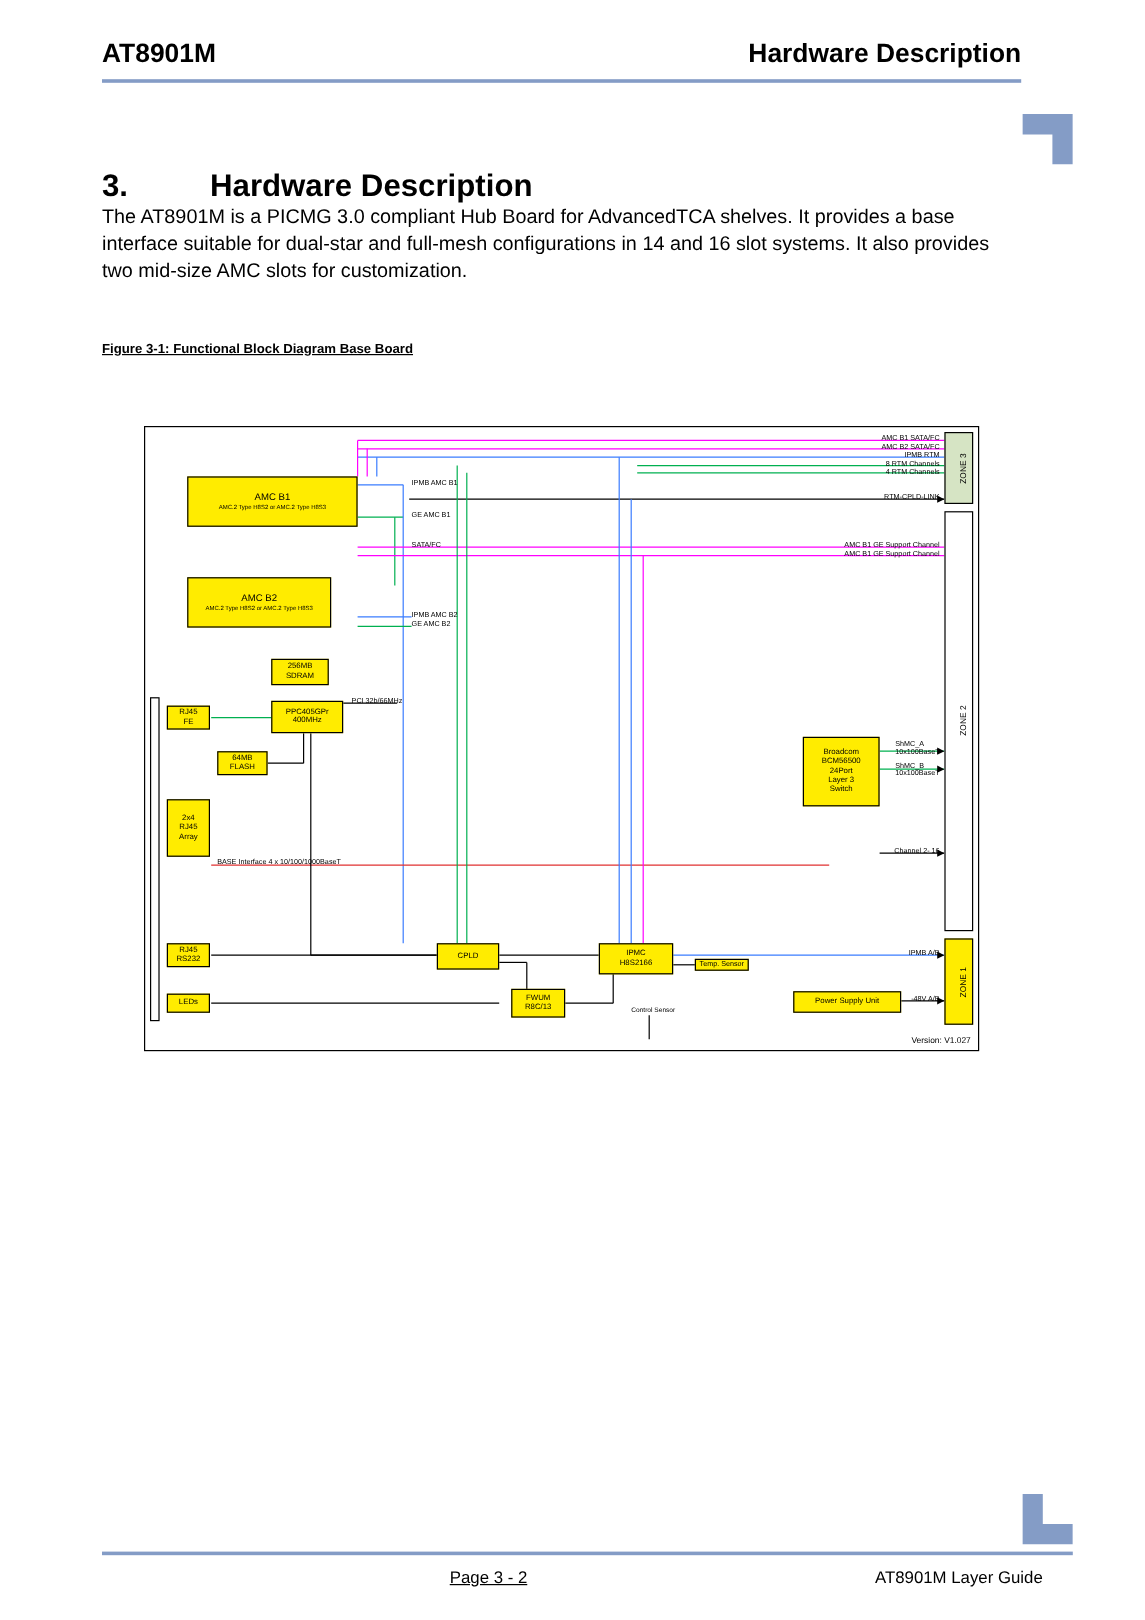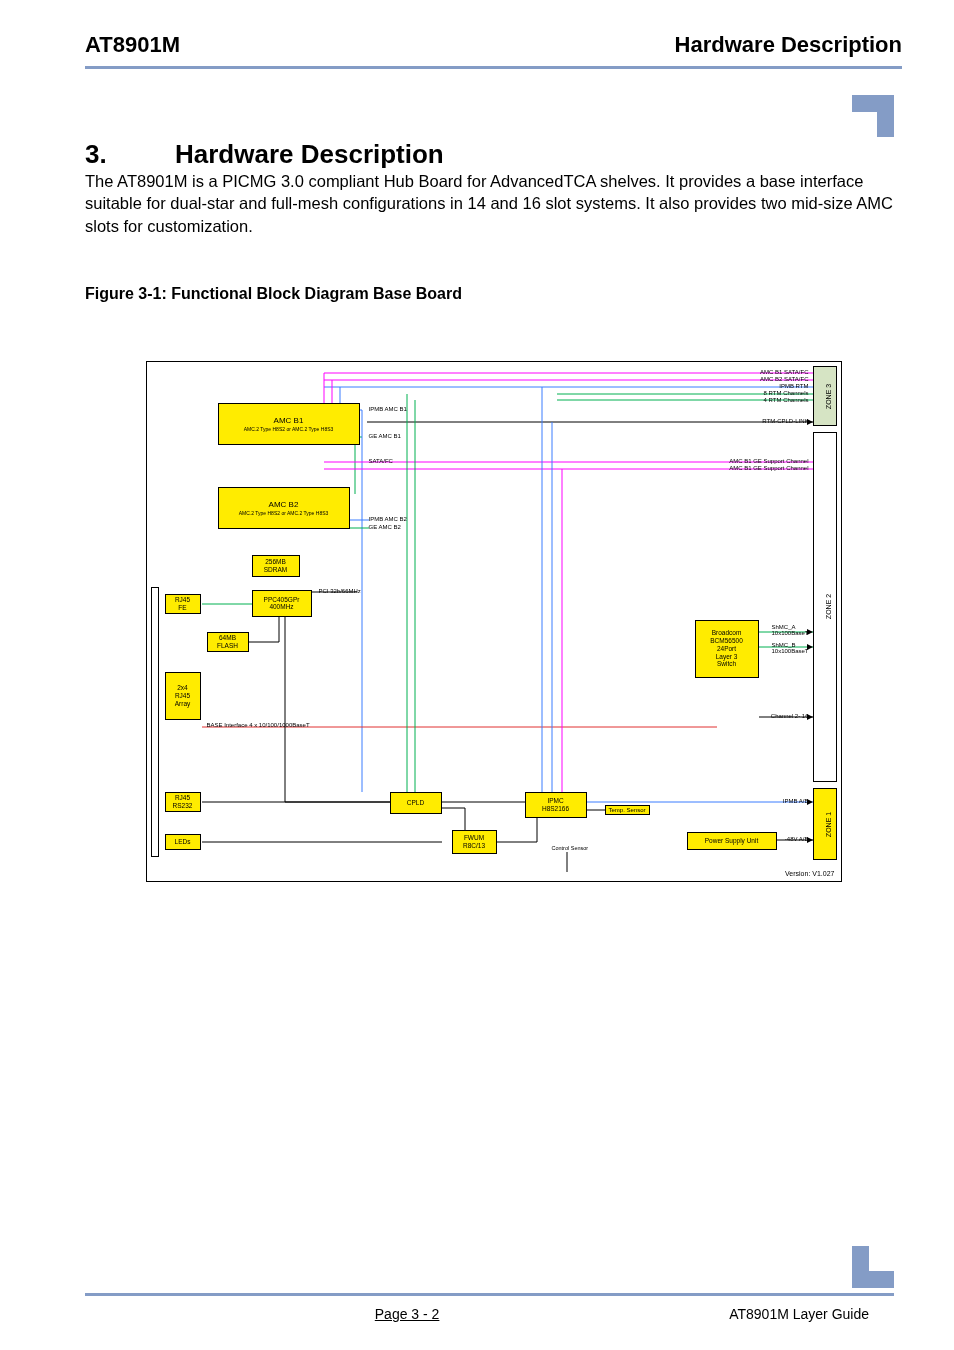--- a/index.html
+++ b/index.html
@@ -1,30 +1,30 @@
 <!DOCTYPE html>
 <html><head>
 <meta charset="utf-8">
 <style>
   * { box-sizing: border-box; margin: 0; padding: 0; }
   body { width: 954px; height: 1350px; background: #fff; font-family: Arial, Helvetica, sans-serif; position: relative; color: #000; }
-  .page { padding: 32px 52px 0 85px; }
+  .page { padding: 32px 103px 0 85px; }
   .hdr { display: flex; justify-content: space-between; font-weight: bold; font-size: 22px; padding-bottom: 8px; }
   .hdr-rule { border-bottom: 3px solid #849cc6; margin-bottom: 2px; }
   .corner-mark { position: absolute; top: 95px; right: 60px; width: 42px; height: 42px; }
   .corner-mark svg { width: 42px; height: 42px; }
   .chapter { display: flex; margin-top: 70px; }
   .chapter-num { font-weight: bold; font-size: 26px; width: 90px; }
   .chapter-title { font-weight: bold; font-size: 26px; }
   .body-text { font-size: 16.5px; line-height: 1.35; }
-  .fig-caption { margin-top: 48px; font-weight: bold; font-size: 16px; }
+  .fig-caption { margin-top: 48px; font-weight: bold; font-size: 11px; text-decoration: underline; }
   .diagram-wrap { margin-top: 58px; }
   .diagram { position: relative; width: 696px; height: 521px; margin: 0 auto; border: 1px solid #000; background: #fff; }
   .block { position: absolute; border: 1px solid #000; background: #ffec00; display: flex; flex-direction: column; align-items: center; justify-content: center; text-align: center; font-size: 6.5px; line-height: 1.2; padding: 2px; }
-  .block.big { font-size: 8px; margin-left: 36px; }
+  .block.big { font-size: 8px; }
   .zone { position: absolute; border: 1px solid #000; background: #fff; }
   .zone-label { position: absolute; font-size: 7px; transform: rotate(-90deg); transform-origin: center; white-space: nowrap; }
   .zone1 { background: #ffec00; }
   .sensor { position: absolute; border: 1px solid #000; background: #ffec00; font-size: 6px; text-align: center; padding: 1px 3px; }
   .label { position: absolute; font-size: 6px; white-space: nowrap; }
   .version { position: absolute; right: 6px; bottom: 4px; font-size: 7px; }
   .ftr-rule { border-top: 3px solid #849cc6; position: absolute; left: 85px; right: 60px; bottom: 54px; }
   .ftr-mark { position: absolute; bottom: 58px; right: 60px; }
   .ftr-mark svg { width: 42px; height: 42px; transform: rotate(180deg); }
   .ftr { position: absolute; left: 85px; right: 85px; bottom: 28px; display: flex; justify-content: space-between; font-size: 14px; }
@@ -147,21 +147,21 @@
         <div class="zone-label" style="right:-6px; top:32px;">ZONE 1</div>
       </div>
 
       <div class="zone" style="left:4px; top:225px; width:8px; height:270px;"></div>
 
       <div class="block big" style="left:35px; top:41px; width:142px; height:42px;">
         <div>AMC B1</div>
         <div style="font-size:5px;">AMC.2 Type H8S2 or AMC.2 Type H8S3</div>
       </div>
 
-      <div class="block big" style="left:35px; top:125px; width:132px; height:42px;">
+      <div class="block big" style="left:35px; top:125px; width:120px; height:42px;">
         <div>AMC B2</div>
         <div style="font-size:5px;">AMC.2 Type H8S2 or AMC.2 Type H8S3</div>
       </div>
 
       <div class="block" style="left:105px; top:193px; width:48px; height:22px;">
         <div>256MB</div>
           <div>SDRAM</div>
       </div>
 
       <div class="block" style="left:105px; top:228px; width:60px; height:27px;">

